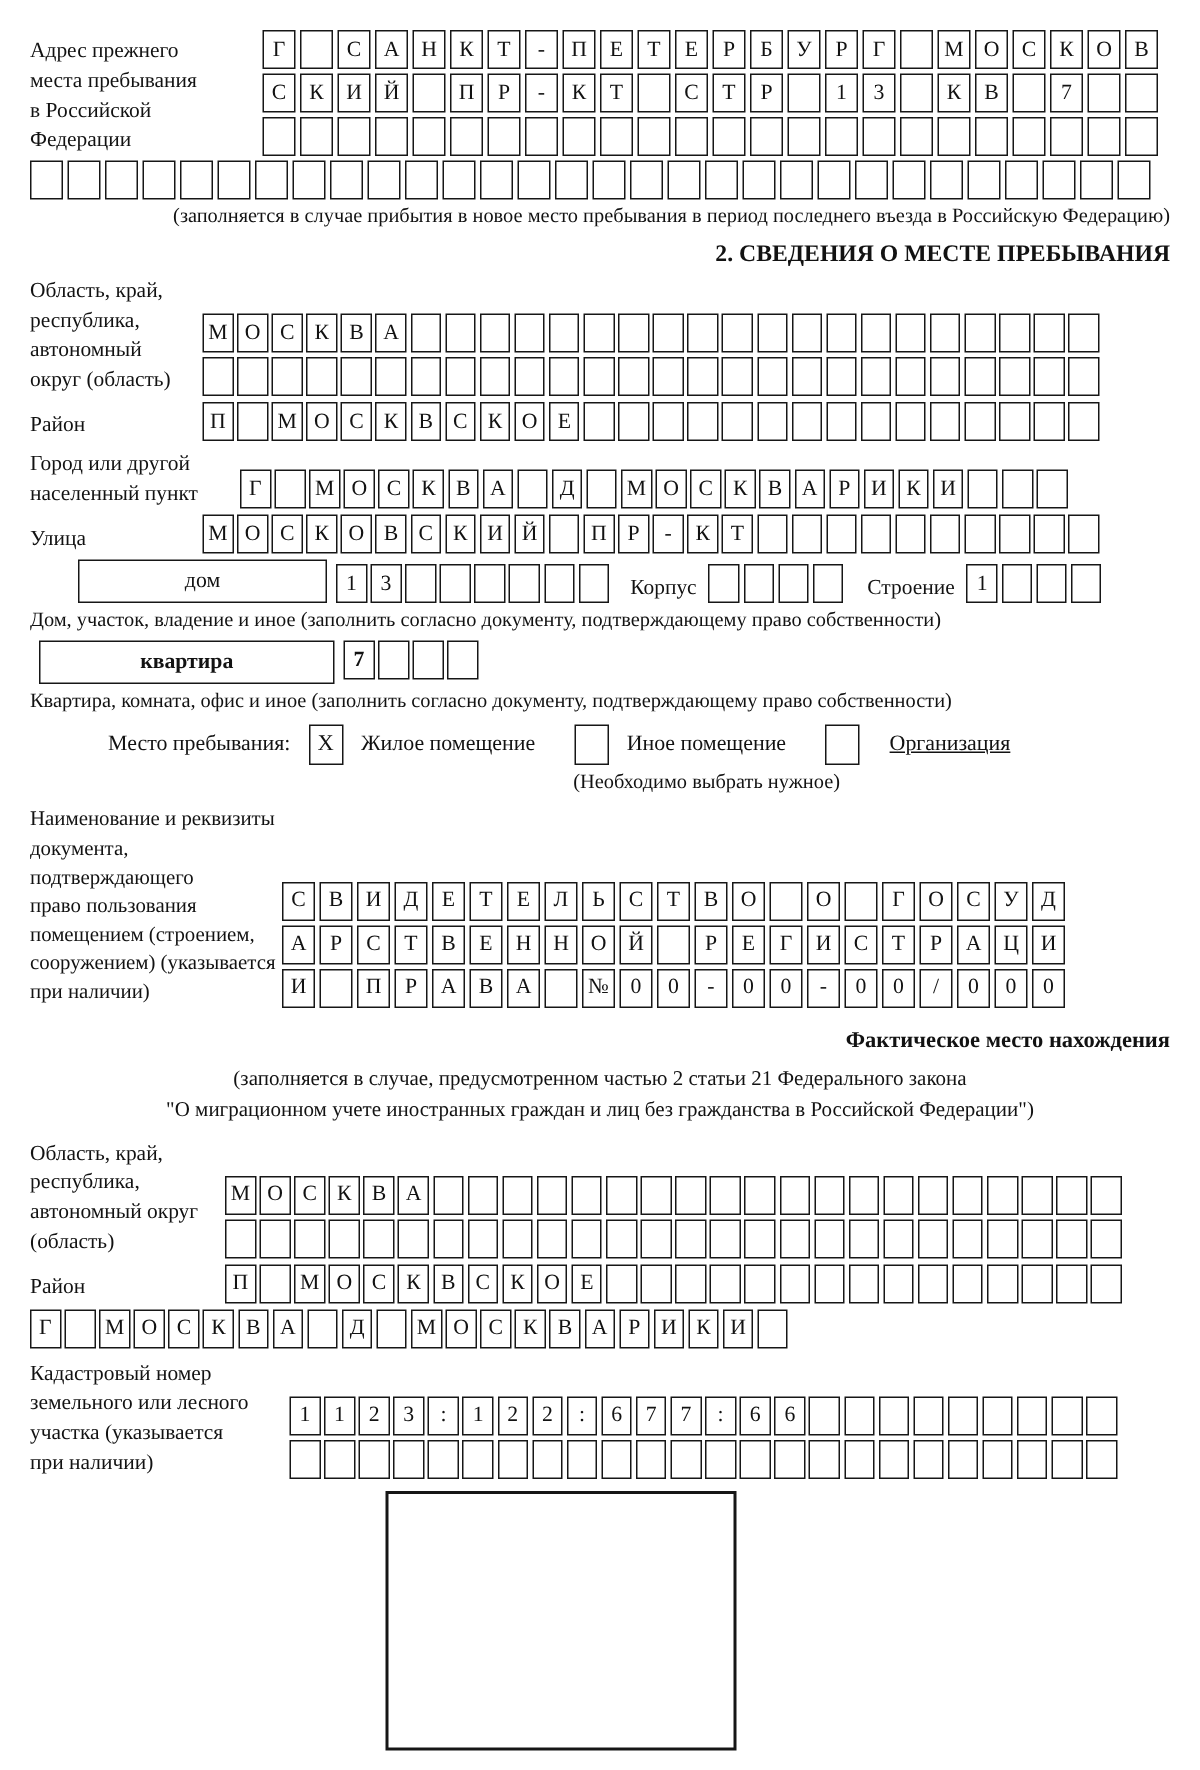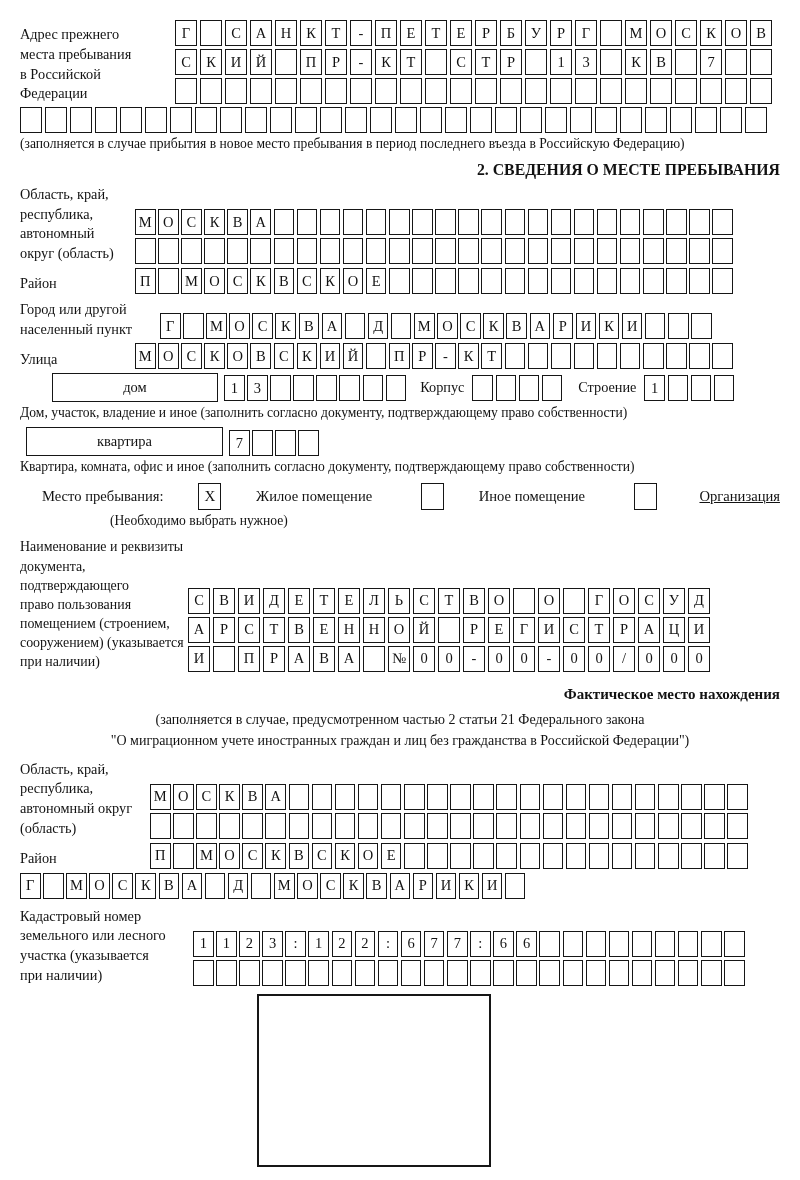--- a/index.html
+++ b/index.html
@@ -26,32 +26,32 @@
     flex:none;box-sizing:border-box;
     width:22px;height:26px;
     border:1.7px solid #161616;
     display:flex;align-items:center;justify-content:center;
     font-size:14.5px;line-height:1;
     font-family:"Liberation Serif","DejaVu Serif",serif;
   }
   .cells.small-gap{gap:2.6px;}
   .cells.small-gap .cell{width:20.5px;}
   .caption{font-size:13.6px;margin-top:3px;}
-  .caption.center{text-align:left;}
+  .caption.center{text-align:right;}
   .h-bold{font-weight:bold;text-align:right;font-size:15.8px;margin:9px 0 4px 0;}
   .h-bold2{font-weight:bold;text-align:right;font-size:15px;margin:14px 0 6px 0;}
   .subnote{text-align:center;font-size:14px;line-height:1.5;white-space:pre-line;}
   
   .wbox{
     flex:none;box-sizing:border-box;border:1.7px solid #161616;
     height:29px;display:flex;align-items:center;justify-content:center;
     font-size:14.5px;margin-right:6px;
   }
   
-  .stayrow{display:flex;align-items:center;margin:8px 0 0 22px;font-size:14.6px;justify-content:space-between;}
+  .stayrow{display:flex;align-items:center;margin:8px 0 0 52px;font-size:14.6px;}
   .chk{
     flex:none;box-sizing:border-box;width:23px;height:27px;
     border:1.7px solid #161616;display:flex;align-items:center;justify-content:center;
     font-size:15px;
   }
   .stay-label{margin:0 26px 0 12px;}
   .stay-label.last{margin-right:0;text-decoration:underline;}
   
   .stampbox{
     box-sizing:border-box;width:234px;height:173px;
@@ -340,21 +340,21 @@
         <span class="cell"></span>
         <span class="cell"></span>
         <span class="cell"></span>
         <span class="cell"></span>
         <span class="cell"></span>
         <span class="cell"></span>
         <span class="cell"></span>
       </div>
   </div>
 
-  <div class="frow ml-sec1" style="align-items:center;margin-left:32px;">
+  <div class="frow ml-sec1" style="align-items:flex-end;margin-left:32px;">
     <div class="wbox" style="width:166px;">дом</div>
     <div class="cells small-gap">
         <span class="cell">1</span>
         <span class="cell">3</span>
         <span class="cell"></span>
         <span class="cell"></span>
         <span class="cell"></span>
         <span class="cell"></span>
         <span class="cell"></span>
         <span class="cell"></span>
@@ -369,41 +369,41 @@
     <div class="label" style="padding:0 8px 0 16px;">Строение</div>
     <div class="cells small-gap">
         <span class="cell">1</span>
         <span class="cell"></span>
         <span class="cell"></span>
         <span class="cell"></span>
       </div>
   </div>
   <div class="caption">Дом, участок, владение и иное (заполнить согласно документу, подтверждающему право собственности)</div>
 
-  <div class="frow ml-sec1" style="align-items:flex-end;margin-top:6px;">
+  <div class="frow ml-sec1" style="align-items:flex-start;margin-top:6px;font-weight:bold;">
     <div class="wbox" style="width:197px;">квартира</div>
     <div class="cells small-gap">
         <span class="cell">7</span>
         <span class="cell"></span>
         <span class="cell"></span>
         <span class="cell"></span>
       </div>
   </div>
   <div class="caption">Квартира, комната, офис и иное (заполнить согласно документу, подтверждающему право собственности)</div>
 
   <div class="stayrow">
     <span>Место пребывания:</span>
     <span class="chk" style="margin-left:12px;">X</span>
     <span class="stay-label">Жилое помещение</span>
     <span class="chk"></span>
     <span class="stay-label">Иное помещение</span>
     <span class="chk"></span>
     <span class="stay-label last" style="margin-left:20px;">Организация</span>
   </div>
-  <div class="caption" style="width:450px;margin-left:90px;text-align:left;">(Необходимо выбрать нужное)</div>
+  <div class="caption" style="width:450px;margin-left:90px;text-align:right;">(Необходимо выбрать нужное)</div>
 
   <div class="frow" style="margin-top:6px;">
     <div class="label" style="width:168px;font-size:13.9px;">Наименование и реквизиты
 документа, подтверждающего
 право пользования
 помещением (строением,
 сооружением) (указывается
 при наличии)</div>
     <div class="gridcol">
       <div class="cells">

